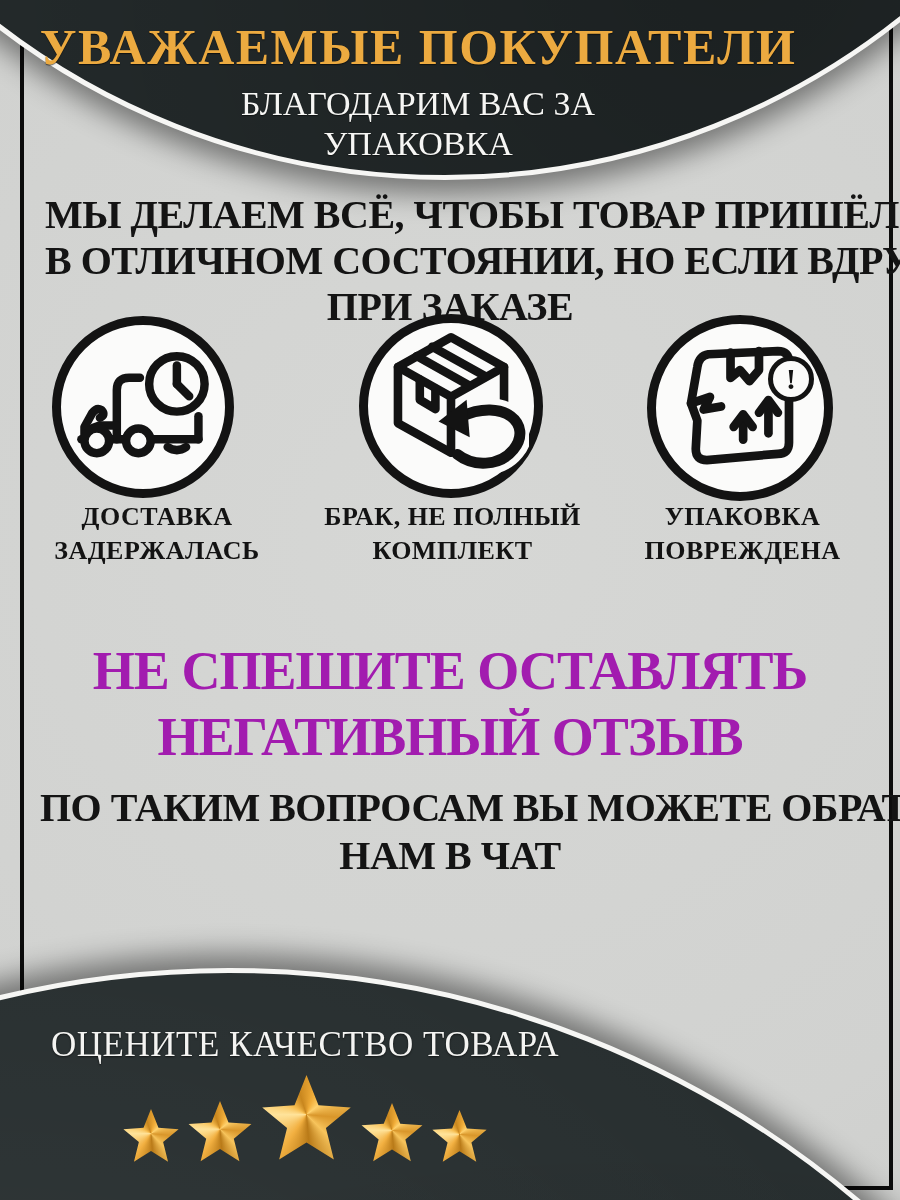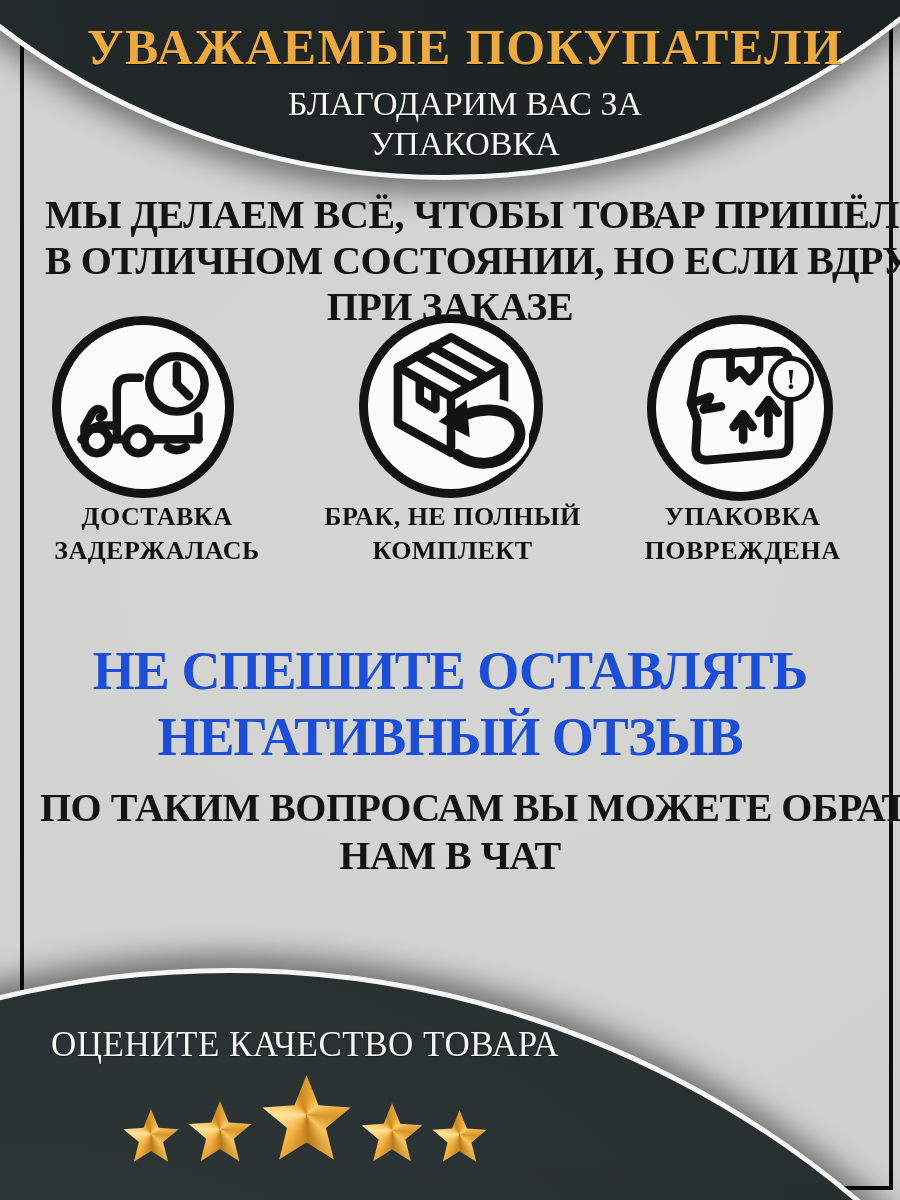--- a/index.html
+++ b/index.html
@@ -19,21 +19,21 @@
        background:
          radial-gradient(90% 70% at 38% 30%, rgba(255,255,255,0.055), transparent 60%),
          radial-gradient(120% 120% at 70% 85%, rgba(0,0,0,0.30), transparent 65%),
          #272e2f;
        z-index:2;}
   .arc.header{left:-290px;top:-1290px;width:1470px;height:1470px;
               box-shadow:0 14px 28px rgba(0,0,0,0.45);}
   .arc.footer{left:-747px;top:968px;width:1952px;height:1952px;
               box-shadow:0 -14px 28px rgba(0,0,0,0.45);}
 
-  .header-content{position:absolute;left:0;top:0;width:836px;text-align:center;z-index:3;padding-left:47px;}
+  .header-content{position:absolute;left:0;top:0;width:836px;text-align:center;z-index:3;}
   .brand-title{margin-top:18px;font-size:50px;font-weight:700;letter-spacing:1.5px;
                color:#ecaa40;text-shadow:0 1px 1px rgba(0,0,0,0.55);white-space:nowrap;}
   .brand-sub{margin-top:8px;font-size:34px;line-height:40px;font-weight:400;color:#f6f6f4;
              text-shadow:0 1px 1px rgba(0,0,0,0.5);}
 
   .intro{position:absolute;left:45px;top:192px;width:810px;text-align:center;z-index:1;
          font-size:40px;line-height:46px;font-weight:700;color:#141414;letter-spacing:-0.5px;}
   .intro div{white-space:nowrap;}
 
   .icon-circle{position:absolute;box-sizing:border-box;border-radius:50%;
@@ -47,21 +47,21 @@
               box-sizing:border-box;border:5px solid #131313;background:#fbfbfa;
               text-align:center;font-weight:700;font-size:30px;line-height:36px;color:#131313;z-index:4;}
 
   .issue-label{position:absolute;text-align:center;z-index:1;font-weight:700;
                font-size:26px;line-height:34px;color:#131313;letter-spacing:0.5px;}
   #label-1{left:20px;top:500px;width:250px;padding-left:12px;}
   #label-2{left:320px;top:500px;width:265px;}
   #label-3{left:620px;top:500px;width:245px;}
 
   .headline{position:absolute;left:0;top:638px;width:900px;text-align:center;z-index:1;
-            font-size:54px;line-height:66px;font-weight:700;color:#1d4ed8;letter-spacing:-1px;}
+            font-size:54px;line-height:66px;font-weight:700;color:#a21caf;letter-spacing:-1px;}
   .headline div{white-space:nowrap;}
 
   .support{position:absolute;left:40px;top:784px;width:820px;text-align:center;z-index:1;
            font-size:40px;line-height:48px;font-weight:700;color:#141414;letter-spacing:-0.5px;}
   .support div{white-space:nowrap;}
 
   .footer-content{position:absolute;left:0;top:1022px;width:610px;text-align:center;z-index:3;}
   .footer-title{font-size:35px;line-height:45px;font-weight:400;color:#f4f4f2;letter-spacing:0.5px;
                 text-shadow:0 1px 2px rgba(0,0,0,0.6);}
   .stars{margin-top:6px;display:flex;justify-content:center;align-items:flex-end;gap:7px;height:92px;}

